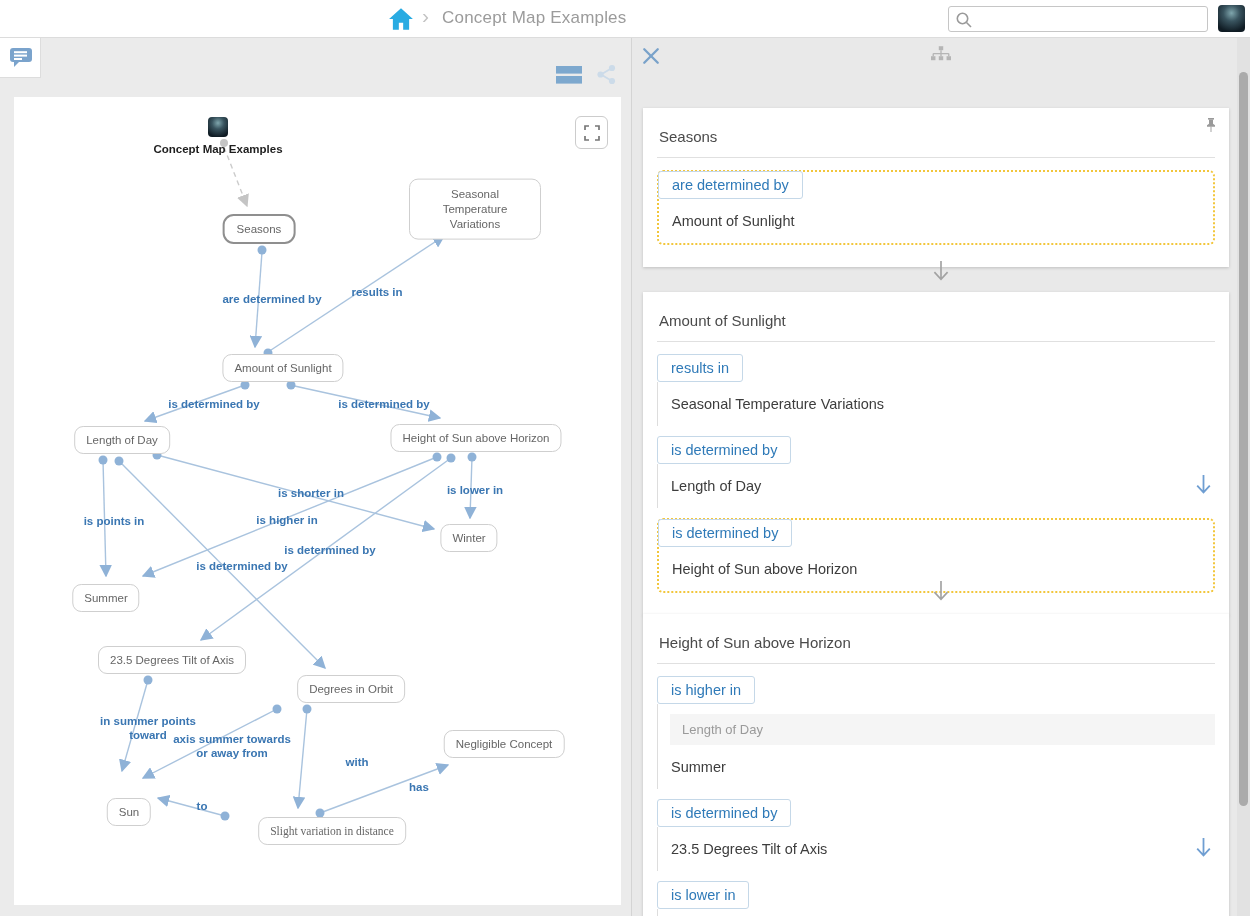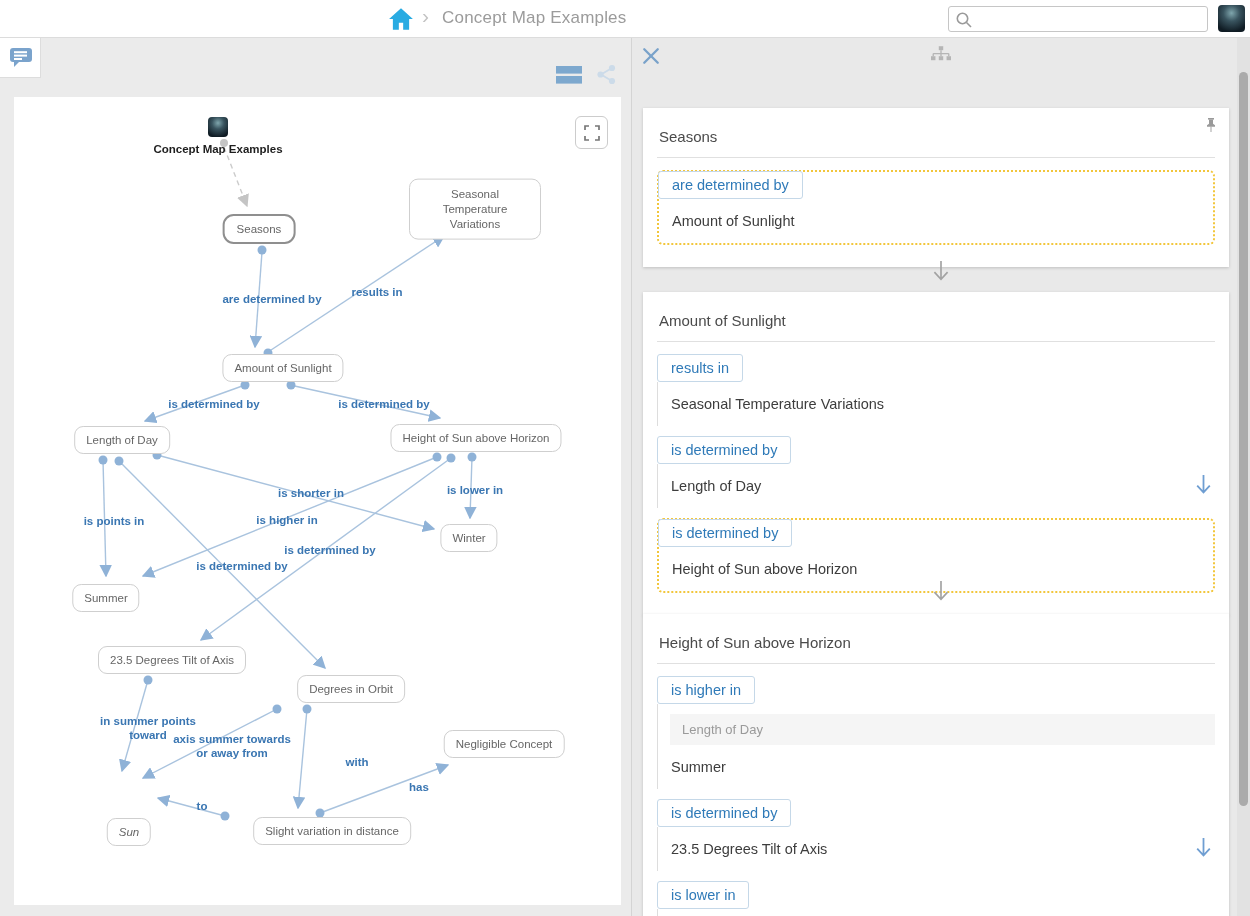--- a/index.html
+++ b/index.html
@@ -179,22 +179,22 @@
     <div class="node selected" style="left:245px; top:132px;">Seasons</div>
     <div class="node wrap" style="left:461px; top:112px;">Seasonal Temperature Variations</div>
     <div class="node" style="left:269px; top:271px;">Amount of Sunlight</div>
     <div class="node" style="left:108px; top:343px;">Length of Day</div>
     <div class="node" style="left:462px; top:341px;">Height of Sun above Horizon</div>
     <div class="node" style="left:455px; top:441px;">Winter</div>
     <div class="node" style="left:92px; top:501px;">Summer</div>
     <div class="node" style="left:158px; top:563px;">23.5 Degrees Tilt of Axis</div>
     <div class="node" style="left:337px; top:592px;">Degrees in Orbit</div>
     <div class="node" style="left:490px; top:647px;">Negligible Concept</div>
-    <div class="node" style="left:115px; top:735px;font-style:italic;">Sun</div>
-    <div class="node" style="left:318px; top:734px;">Slight variation in distance</div>
+    <div class="node" style="left:115px; top:715px;">Sun</div>
+    <div class="node" style="left:318px; top:734px;font-family:Liberation Serif, serif;">Slight variation in distance</div>
 
     <div class="edge-label" style="left:258px; top:202px;">are determined by</div>
     <div class="edge-label" style="left:363px; top:195px;">results in</div>
     <div class="edge-label" style="left:200px; top:307px;">is determined by</div>
     <div class="edge-label" style="left:370px; top:307px;">is determined by</div>
     <div class="edge-label" style="left:100px; top:424px;">is points in</div>
     <div class="edge-label" style="left:297px; top:396px;">is shorter in</div>
     <div class="edge-label" style="left:228px; top:469px;">is determined by</div>
     <div class="edge-label" style="left:273px; top:423px;">is higher in</div>
     <div class="edge-label" style="left:316px; top:453px;">is determined by</div>

